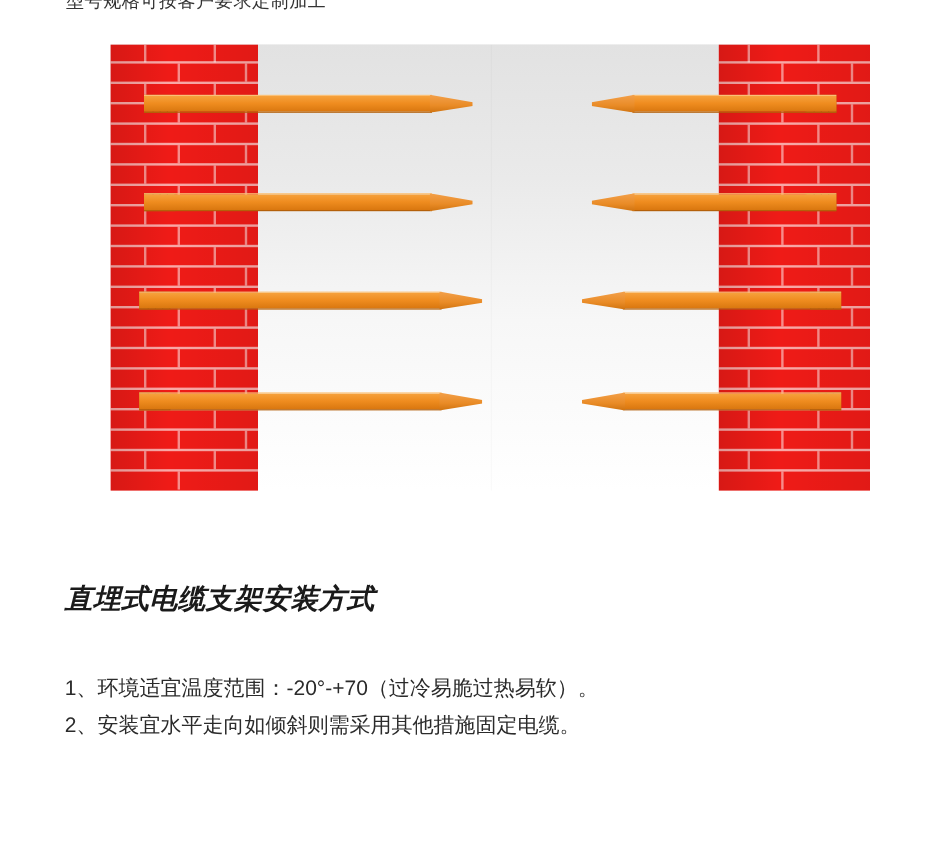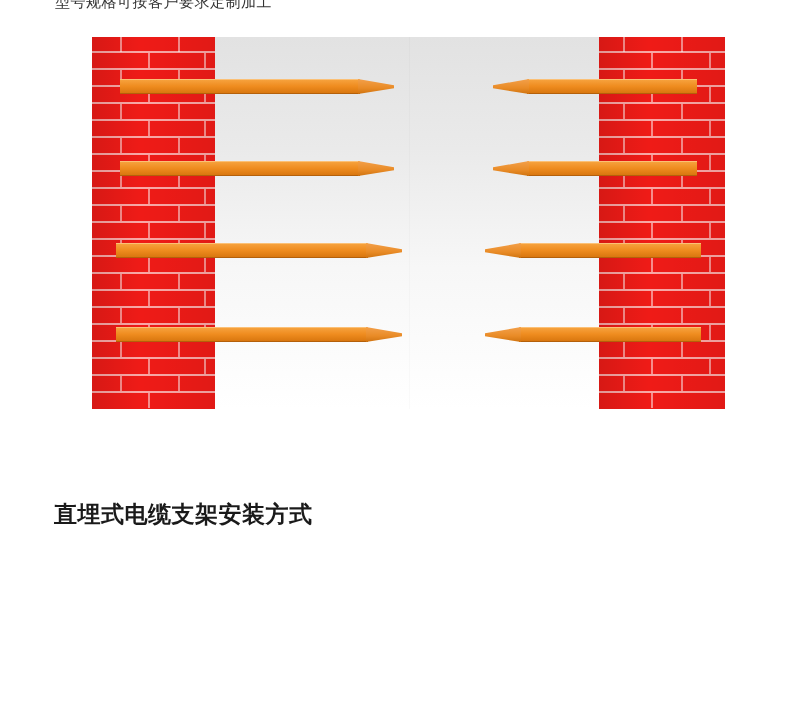--- a/index.html
+++ b/index.html
@@ -139,26 +139,27 @@
     left: 0;
     width: 788px;
     text-align: center;
     font-size: 21px;
     color: #333333;
   }
 
   
   .heading {
     position: absolute;
-    top: 499px;
+    top: 484px;
     left: 54px;
     font-size: 23px;
     font-weight: bold;
     color: #1a1a1a;
     letter-spacing: 0.5px;
+    font-style: italic;
   }
 
   
   .list {
     position: absolute;
     top: 558px;
     left: 54px;
     width: 700px;
     font-size: 17.5px;
     line-height: 31px;
@@ -382,15 +383,17 @@
         <div class="tip"></div>
       </div>
 
     </div>
   </div>
 
 
   <div class="heading">直埋式电缆支架安装方式</div>
 
   <div class="list">
+    <p class="item">1、环境适宜温度范围：-20°-+70（过冷易脆过热易软）。</p>
+    <p class="item">2、安装宜水平走向如倾斜则需采用其他措施固定电缆。</p>
   </div>
 
 </div>
 
 </body></html>

